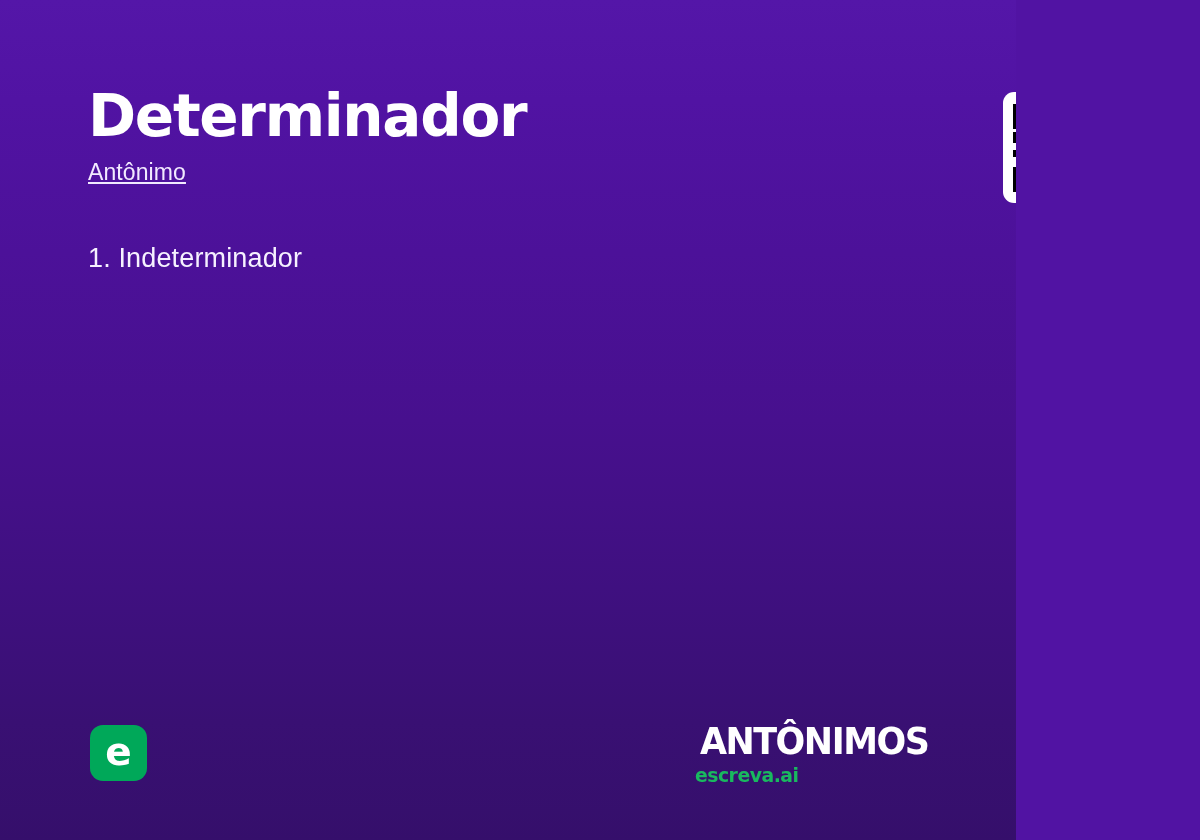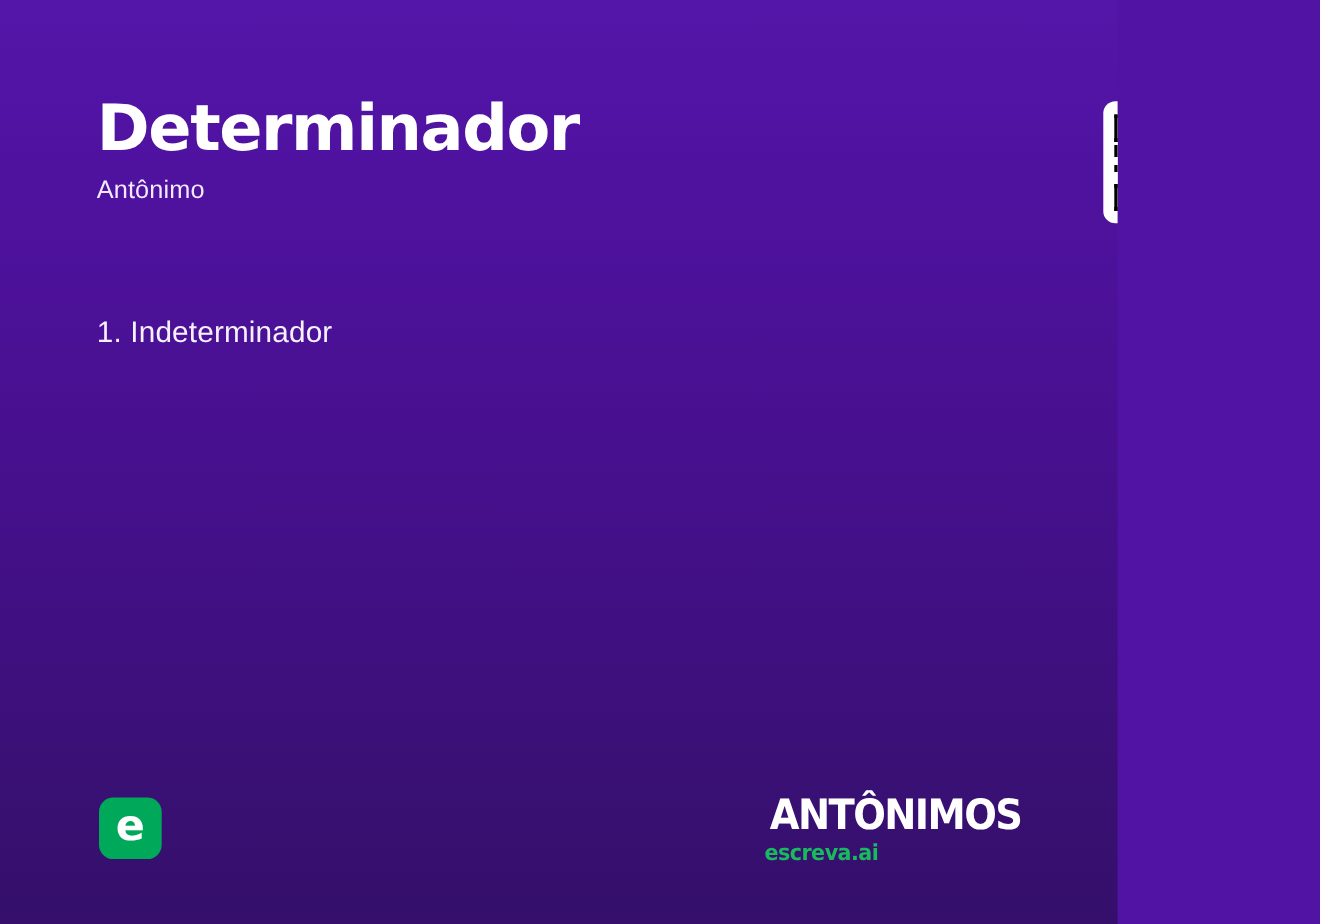--- a/index.html
+++ b/index.html
@@ -47,30 +47,30 @@
     color:#ffffff;
     letter-spacing:-1.3px;
   }
 
   .entry-subtitle {
     margin-top:12px;
     font-size:23px;
     font-weight:500;
     color:#f2eaff;
     letter-spacing:0.1px;
+    text-decoration:underline;
   }
 
   
   .antonym-list {
     position:absolute;
     left:88px;
     top:238px;
     width:860px;
     list-style:none;
-    margin-top:44px;
   }
 
   .antonym-item {
     font-size:27px;
     font-weight:400;
     line-height:1.5;
     color:#f6f1ff;
     letter-spacing:0.15px;
   }
 

